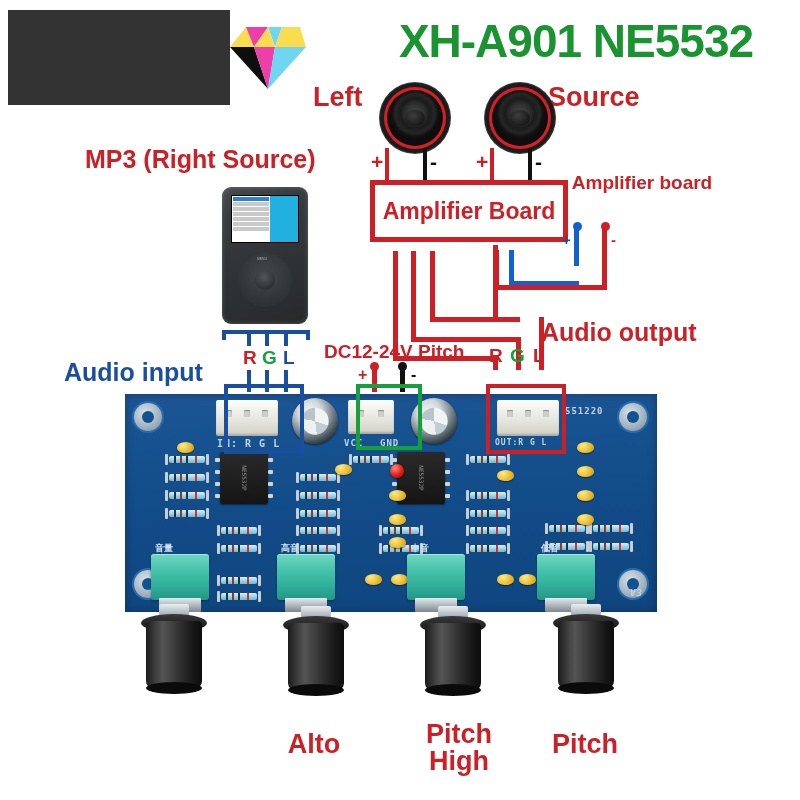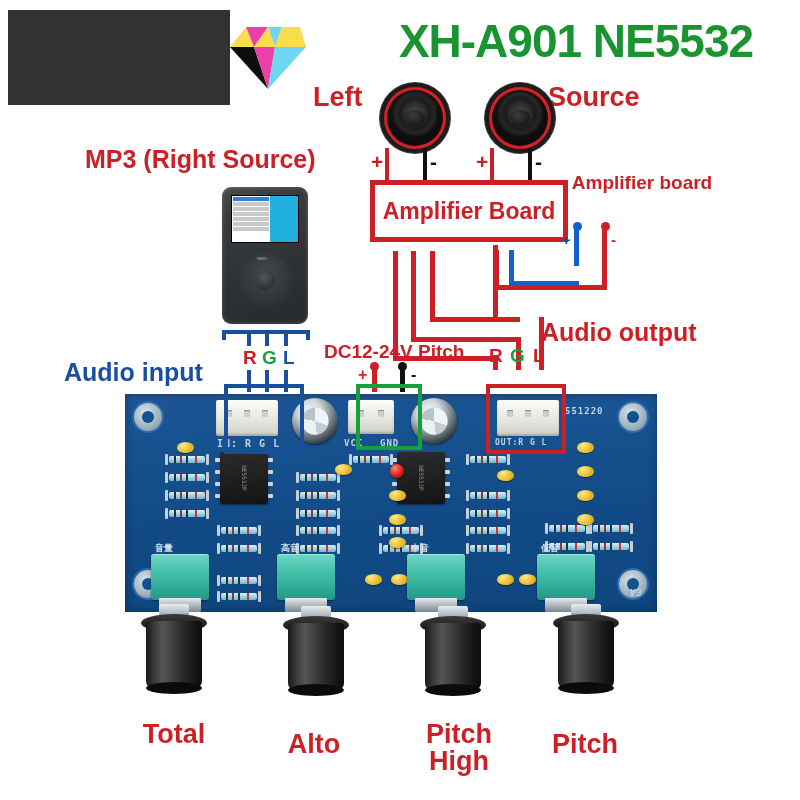--- a/index.html
+++ b/index.html
@@ -537,21 +537,20 @@
     <div class="ring"></div>
     <div class="body"></div>
 </div>
 <div class="knob" style="left:553px;top:604px;">
   <div class="collar"></div>
     <div class="ring"></div>
     <div class="body"></div>
 </div>
 
 <div class="bot-lbl" style="left:112px;top:721px;width:124px;">
-  <div>Total</div>
 </div>
 <div class="bot-lbl" style="left:264px;top:731px;width:100px;">
   <div>Alto</div>
 </div>
 <div class="bot-lbl" style="left:404px;top:721px;width:110px;">
   <div>Pitch</div>
   <div>High</div>
 </div>
 <div class="bot-lbl" style="left:530px;top:731px;width:110px;">
   <div>Pitch</div>

